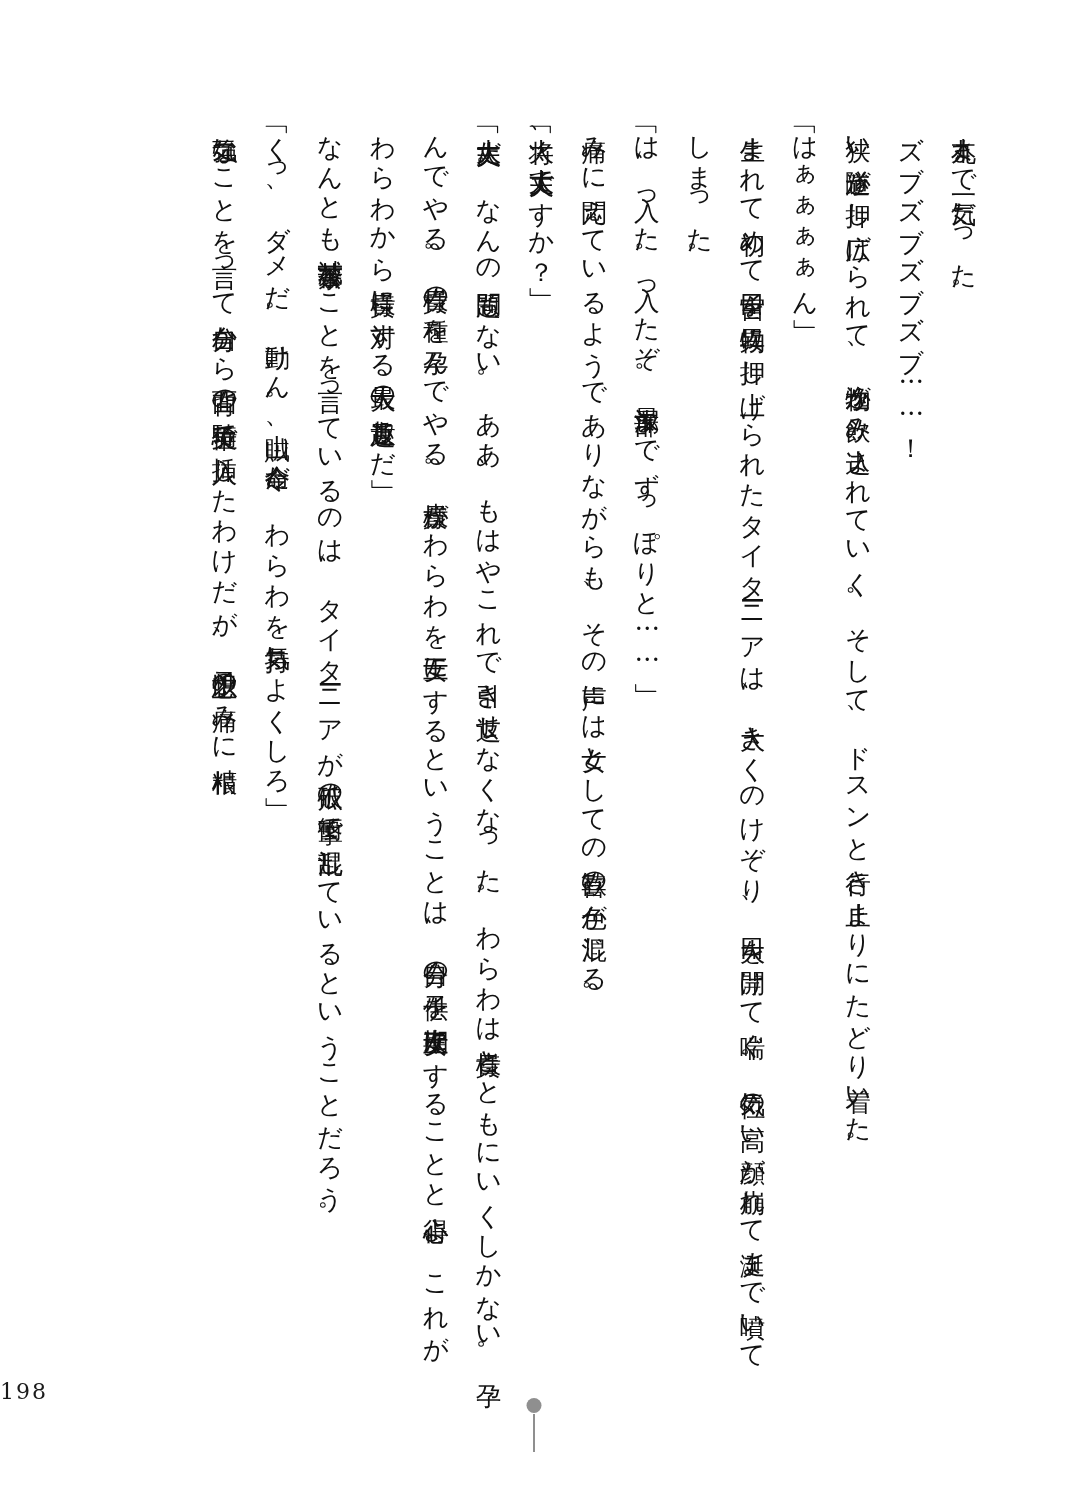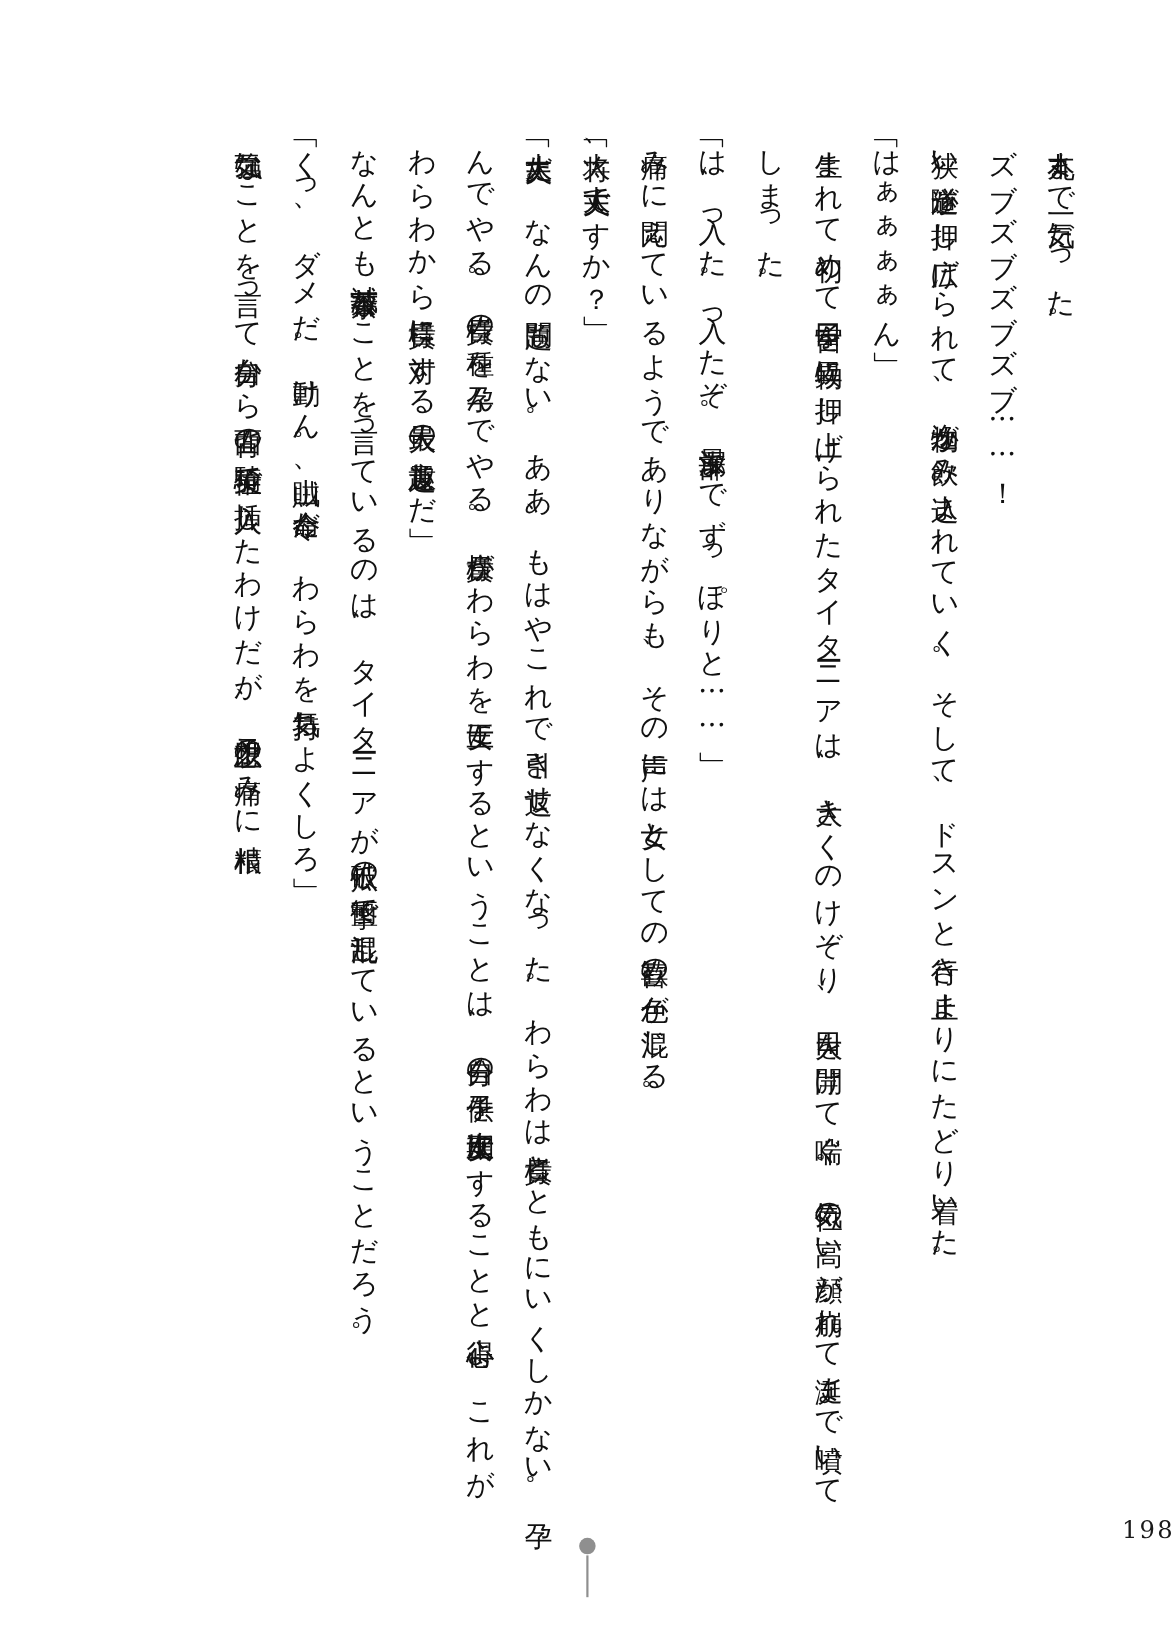--- a/index.html
+++ b/index.html
@@ -41,21 +41,21 @@
     margin: 0;
     padding: 0;
     text-indent: 0;
   }
   
   #folio {
     position: absolute;
     left: 0;
     right: 0;
     bottom: 48px;
-    text-align: right;
+    text-align: left;
   }
   #folio .num {
     font-size: 22px;
     letter-spacing: 2px;
     color: #1a1a1a;
     font-family: "DejaVu Serif", "Liberation Serif", serif;
   }
   #folio .ornament {
     margin: 10px auto 0 auto;
     width: 2px;

